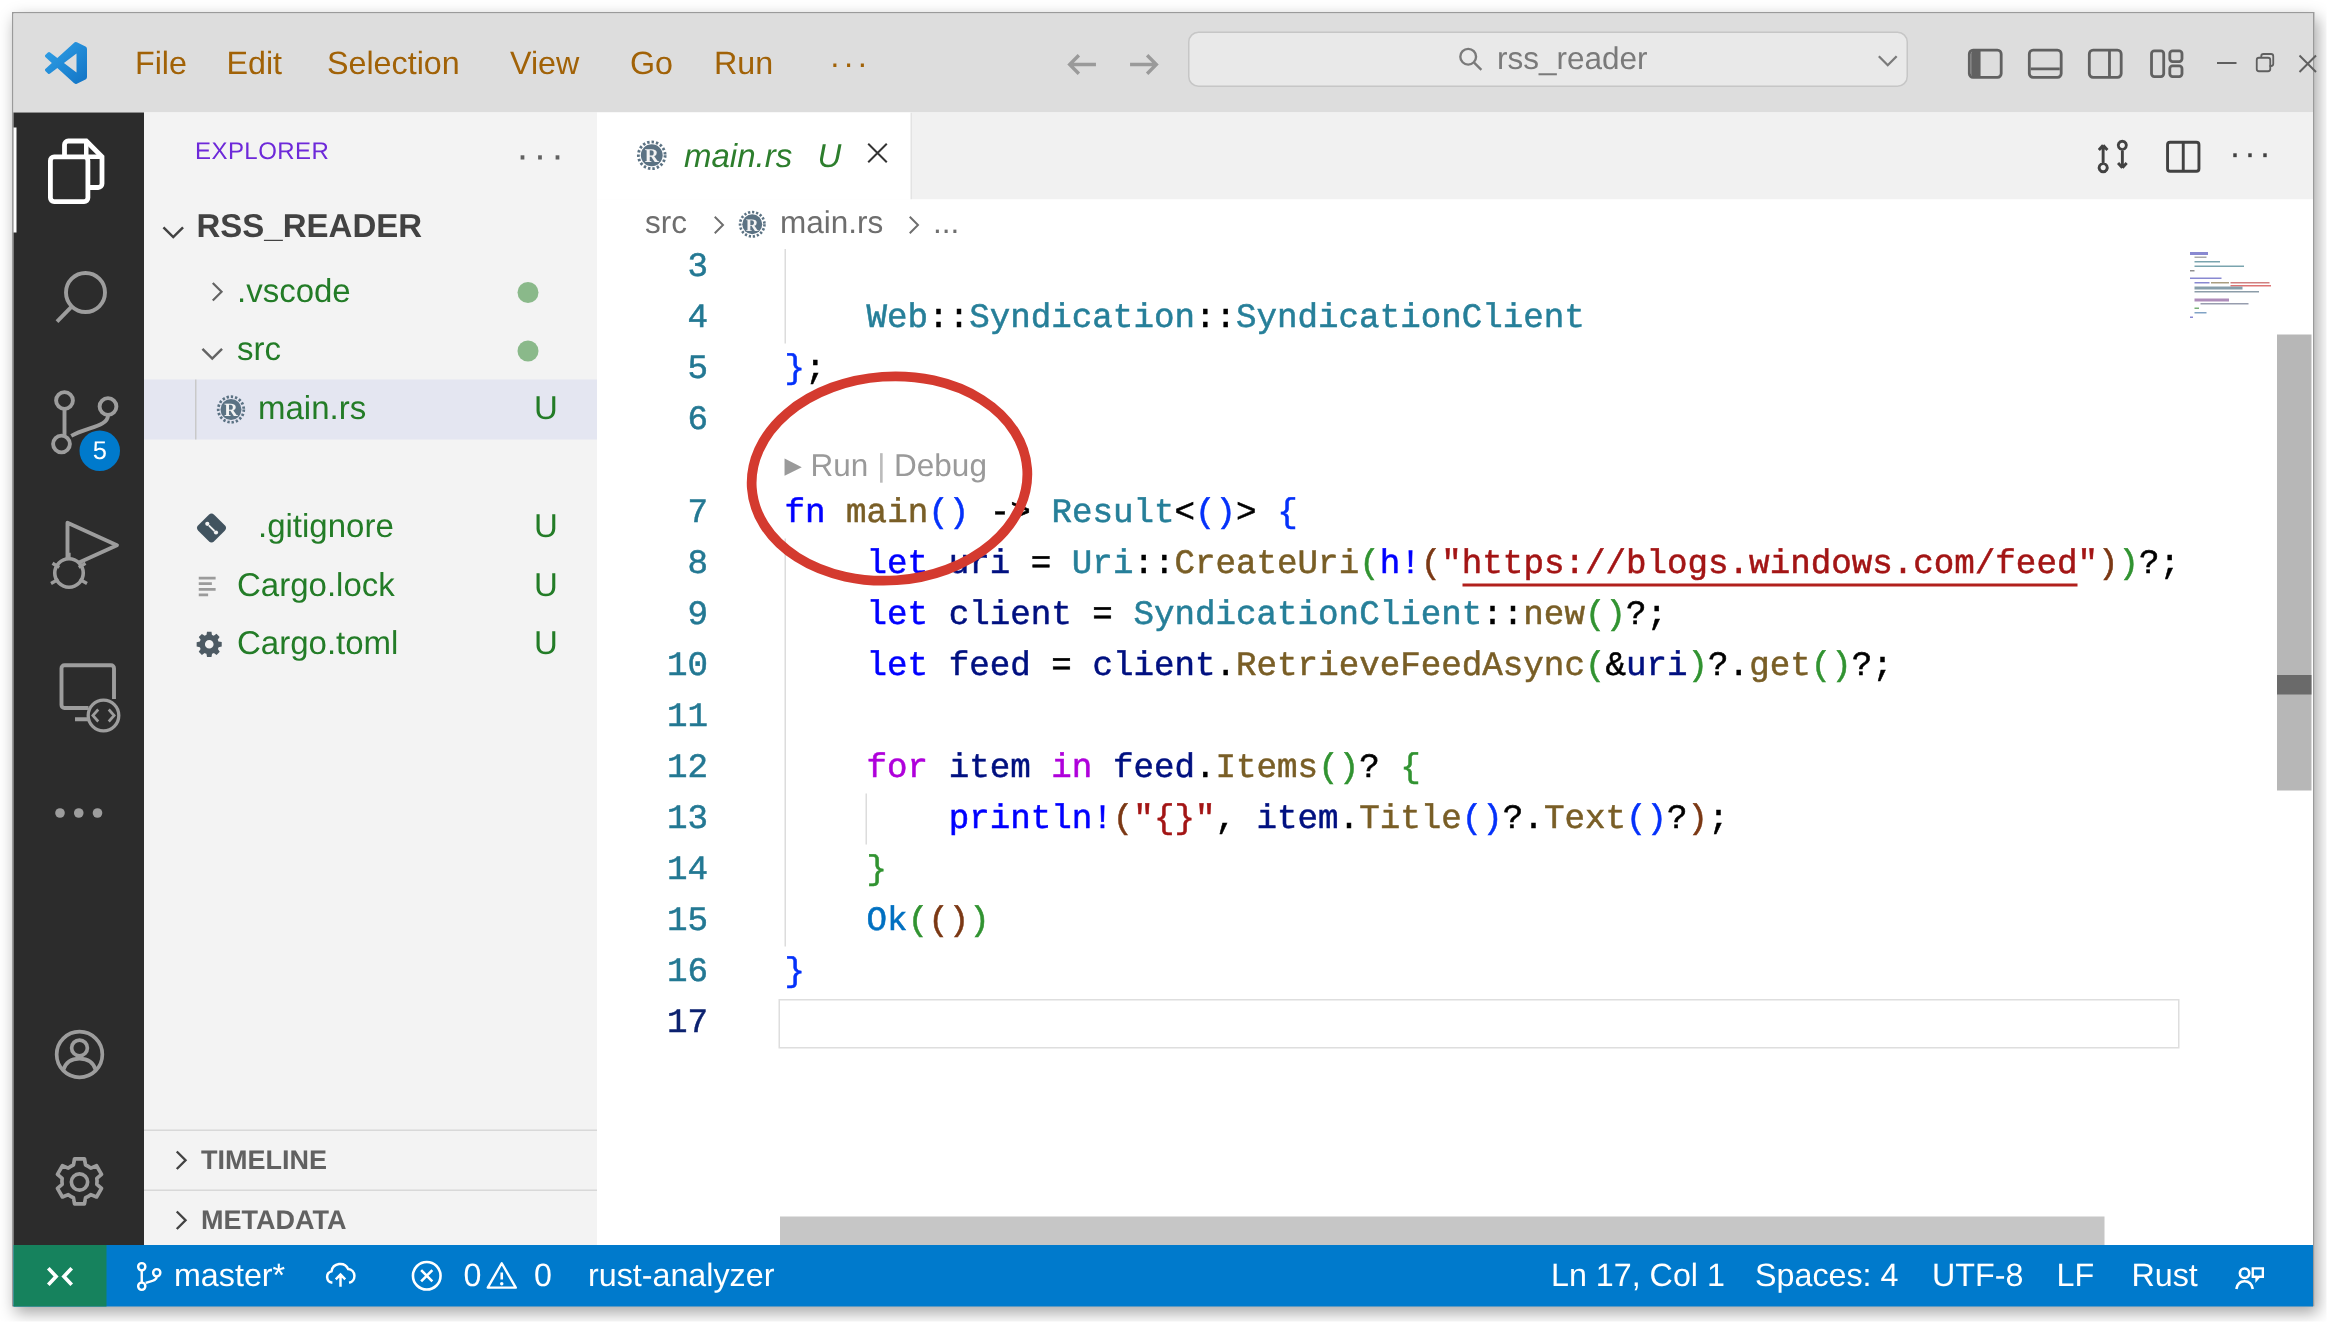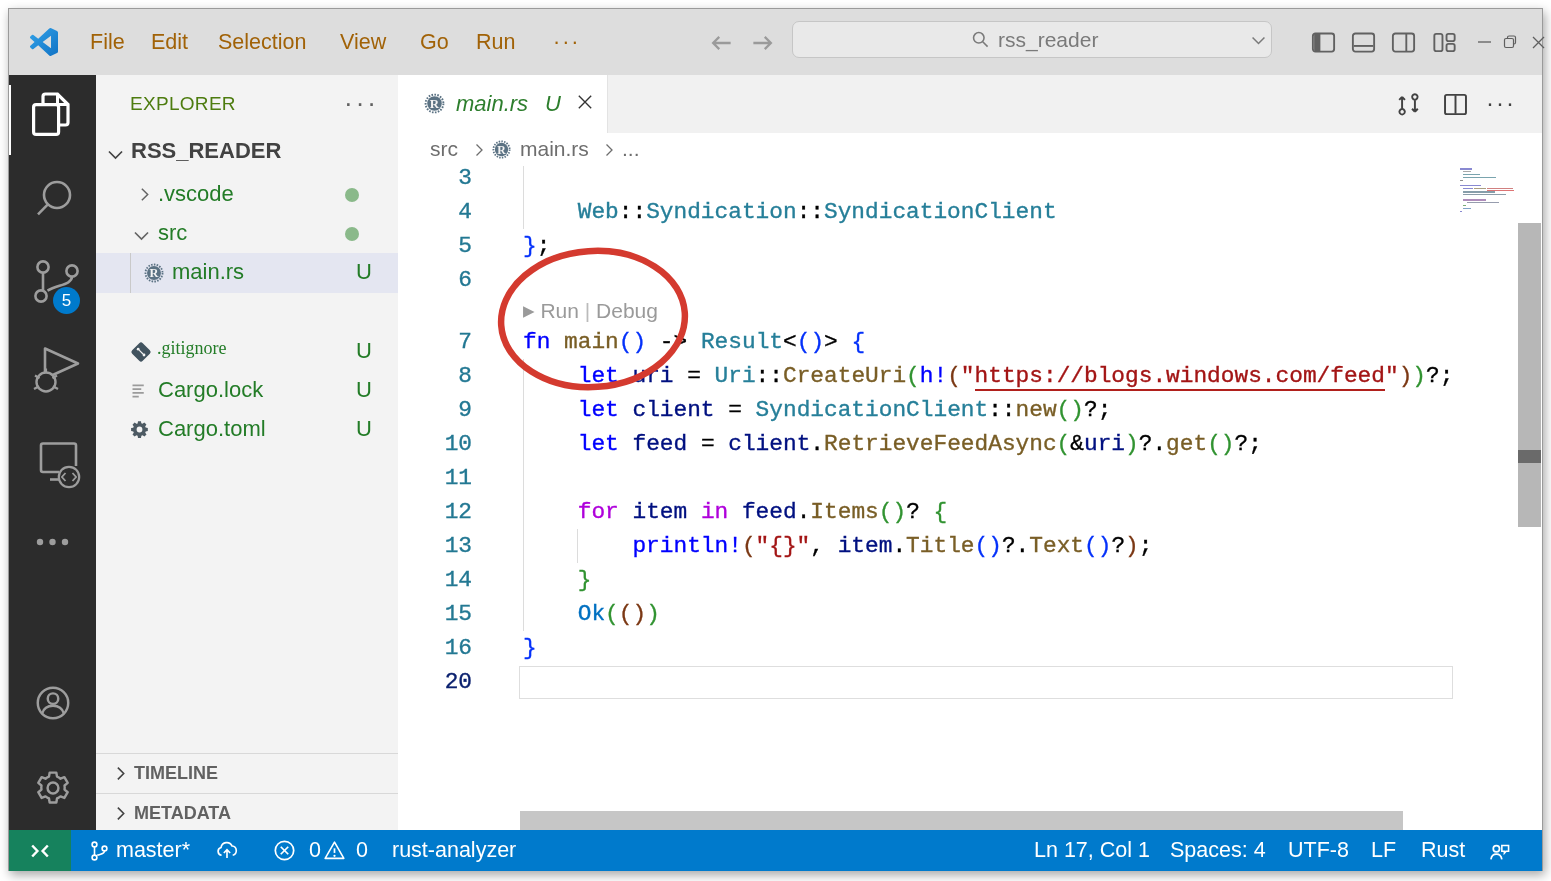--- a/index.html
+++ b/index.html
@@ -145,21 +145,21 @@
       <circle cx="12" cy="9.5" r="3" stroke="#9d9d9d" stroke-width="1.4" fill="none"></circle>
       <path d="M5.8 18 c1-3.4 3.4-4.4 6.2-4.4 2.8 0 5.2 1 6.2 4.4" stroke="#9d9d9d" stroke-width="1.4" fill="none"></path>
     </svg>
 
   <svg class="abs" style="left:23px;top:692px;" width="42" height="42" viewBox="0 0 24 24">
       <path fill="none" stroke="#9d9d9d" stroke-width="1.4" stroke-linejoin="round" d="M13.9 3.2 l.4 2.3 a6.8 6.8 0 0 1 2 1.2 l2.2-.9 1.9 3.3 -1.8 1.5 a6.8 6.8 0 0 1 0 2.3 l1.8 1.5 -1.9 3.3 -2.2-.9 a6.8 6.8 0 0 1-2 1.2 l-.4 2.3 h-3.8 l-.4-2.3 a6.8 6.8 0 0 1-2-1.2 l-2.2.9 -1.9-3.3 1.8-1.5 a6.8 6.8 0 0 1 0-2.3 L3.6 9.1 l1.9-3.3 2.2.9 a6.8 6.8 0 0 1 2-1.2 l.4-2.3 z"></path>
       <circle cx="12" cy="12" r="3.1" fill="none" stroke="#9d9d9d" stroke-width="1.4"></circle>
     </svg>
 </div>
 <div class="abs" id="sidebar">
-  <div class="abs" style="left:34px;top:18px;font-size:19px;color:#4d7c0f;letter-spacing:0.3px;">EXPLORER</div>
+  <div class="abs" style="left:34px;top:18px;font-size:16px;color:#6d28d9;letter-spacing:0.3px;">EXPLORER</div>
   <div class="abs" style="left:248px;top:13px;font-size:26px;color:#616161;letter-spacing:3px;">···</div>
 
   <div class="abs" style="left:10px;top:63px;font-size:22px;font-weight:bold;color:#424242;">
     <svg class="abs" style="left:0px;top:7px;" width="19" height="19" viewBox="0 0 16 16">
         <path d="M2.5 5.5 L8 11 L13.5 5.5" stroke="#424242" stroke-width="1.4" fill="none"></path>
       </svg>
     <div class="abs" style="left:25px;top:0;width:250px;">RSS_READER</div>
   </div>
 
   <div class="abs" style="left:0;top:100px;width:302px;height:39px;">
@@ -190,21 +190,21 @@
   </div>
 
 
   <div class="abs" style="left:0;top:257px;width:302px;height:39px;">
     <svg class="abs" style="left:33px;top:8px;" width="24" height="24" viewBox="0 0 24 24">
         <rect x="4.5" y="4.5" width="15" height="15" rx="2.5" transform="rotate(45 12 12)" fill="#41535f"></rect>
         <circle cx="9.2" cy="9.2" r="1.4" fill="#f3f3f3"></circle>
         <circle cx="15" cy="15" r="1.4" fill="#f3f3f3"></circle>
         <path d="M10.2 10.2 L14 14" stroke="#f3f3f3" stroke-width="1.2"></path>
       </svg>
-    <div class="abs" style="left:61px;top:6px;font-size:18px;color:#237c27;font-family:Liberation Serif, serif;">.gitignore</div>
+    <div class="abs" style="left:76px;top:6px;font-size:22px;color:#237c27;">.gitignore</div>
     <div class="u" style="top:6px;font-size:22px;">U</div>
   </div>
 
   <div class="abs" style="left:0;top:296px;width:302px;height:39px;">
     <svg class="abs" style="left:34px;top:10px;" width="20" height="20" viewBox="0 0 16 16">
         <path d="M2 3.5 h9 M2 6.5 h7 M2 9.5 h9 M2 12.5 h5" stroke="#9b9b9b" stroke-width="1.5"></path>
       </svg>
     <div class="abs" style="left:62px;top:6px;font-size:22px;color:#237c27;">Cargo.lock</div>
     <div class="u" style="top:6px;font-size:22px;">U</div>
   </div>
@@ -285,21 +285,21 @@
   <div class="ln code" style="top:159px;">7</div>
   <div class="ln code" style="top:193px;">8</div>
   <div class="ln code" style="top:227px;">9</div>
   <div class="ln code" style="top:261px;">10</div>
   <div class="ln code" style="top:295px;">11</div>
   <div class="ln code" style="top:329px;">12</div>
   <div class="ln code" style="top:363px;">13</div>
   <div class="ln code" style="top:397px;">14</div>
   <div class="ln code" style="top:431px;">15</div>
   <div class="ln code" style="top:465px;">16</div>
-  <div class="ln code" style="top:499px;color:#0b216f;">20</div>
+  <div class="ln code" style="top:499px;color:#0b216f;">17</div>
 
   <div class="cl code" style="top:29px;"><span class="ty">    Web</span><span class="df">::</span><span class="ty">Syndication</span><span class="df">::</span><span class="ty">SyndicationClient</span></div>
   <div class="cl code" style="top:63px;"><span class="b1">}</span><span class="df">;</span></div>
 
   <div class="abs" style="left:125px;top:131px;width:400px;height:28px;font-size:21px;color:#9a9a9a;line-height:28px;">
     <span style="font-size:15px;vertical-align:2px;">▶</span>&nbsp;Run <span style="color:#bbbbbb;">|</span> Debug
   </div>
   <div class="cl code" style="top:159px;"><span class="kw">fn</span> <span class="fn">main</span><span class="b1">()</span> <span class="df">-&gt;</span> <span class="ty">Result</span><span class="df">&lt;</span><span class="b1">()</span><span class="df">&gt;</span> <span class="b1">{</span></div>
   <div class="cl code" style="top:193px;"><span class="kw">    let</span> <span class="vr">uri</span> <span class="df">=</span> <span class="ty">Uri</span><span class="df">::</span><span class="fn">CreateUri</span><span class="b2">(</span><span class="kw">h!</span><span class="b3">(</span><span class="st">"<u>https://blogs.windows.com/feed</u>"</span><span class="b3">)</span><span class="b2">)</span><span class="df">?;</span></div>
   <div class="cl code" style="top:227px;"><span class="kw">    let</span> <span class="vr">client</span> <span class="df">=</span> <span class="ty">SyndicationClient</span><span class="df">::</span><span class="fn">new</span><span class="b2">()</span><span class="df">?;</span></div>

